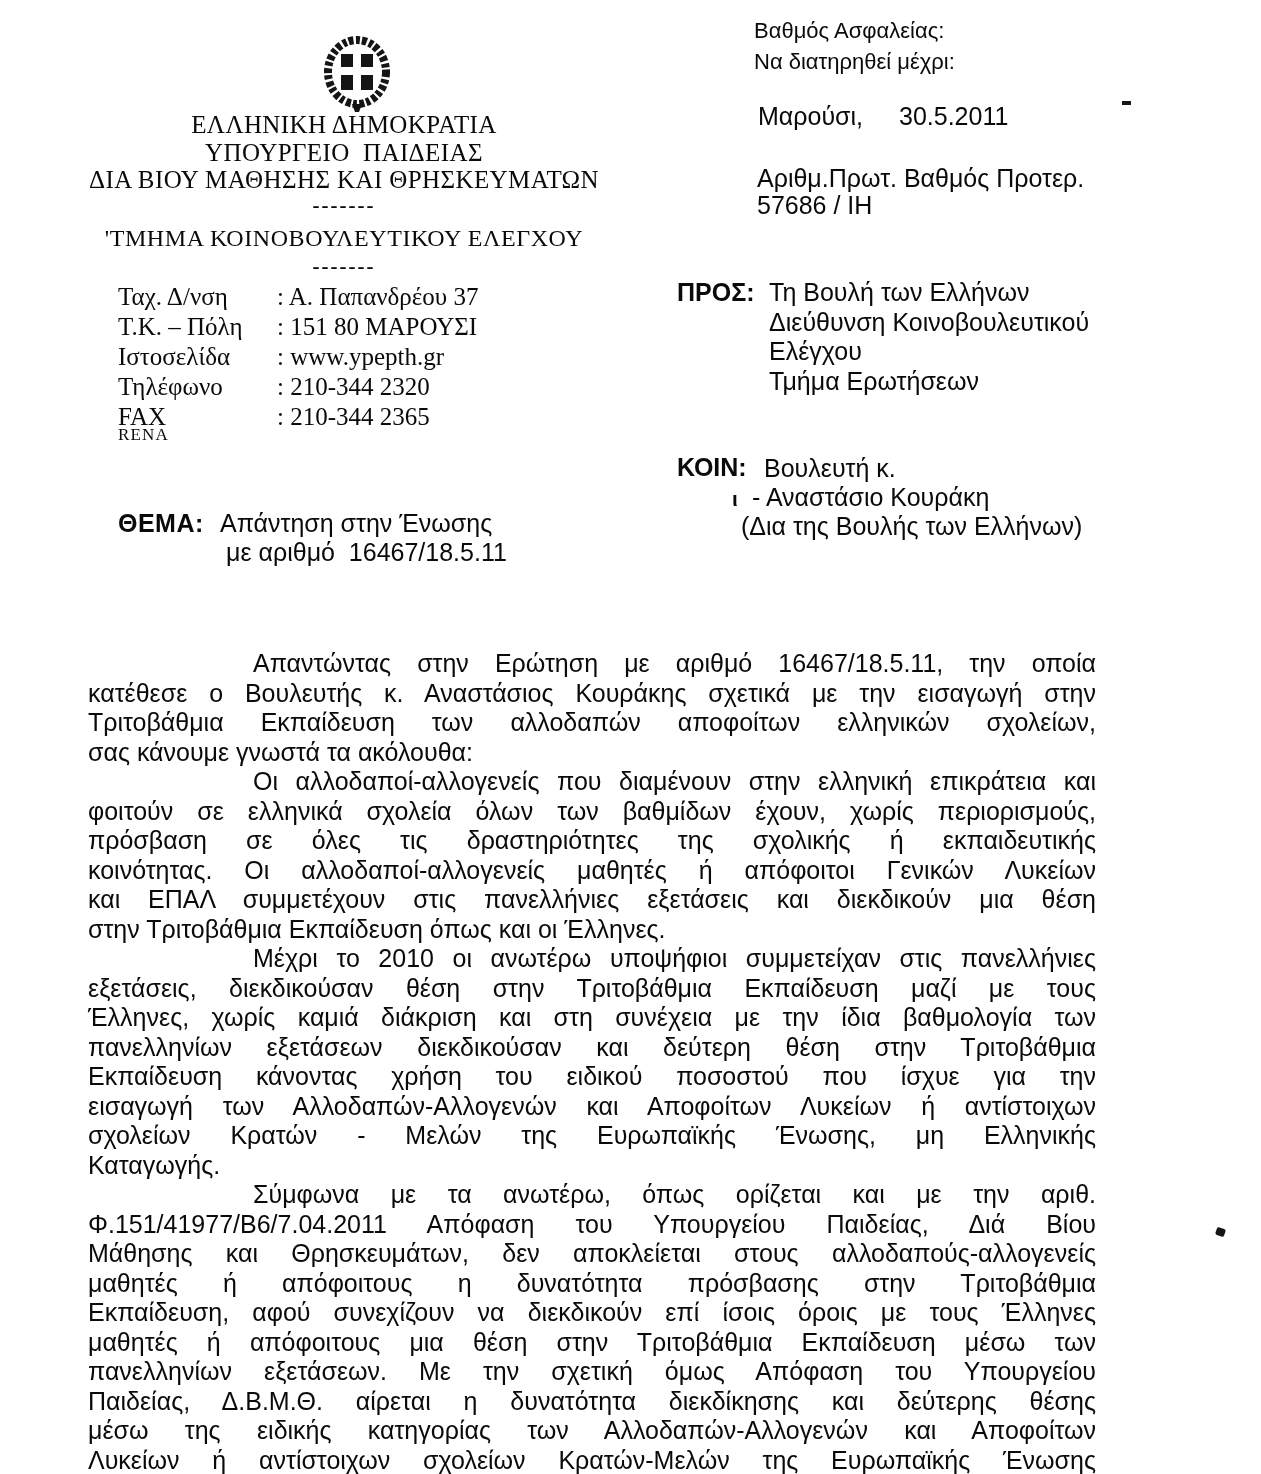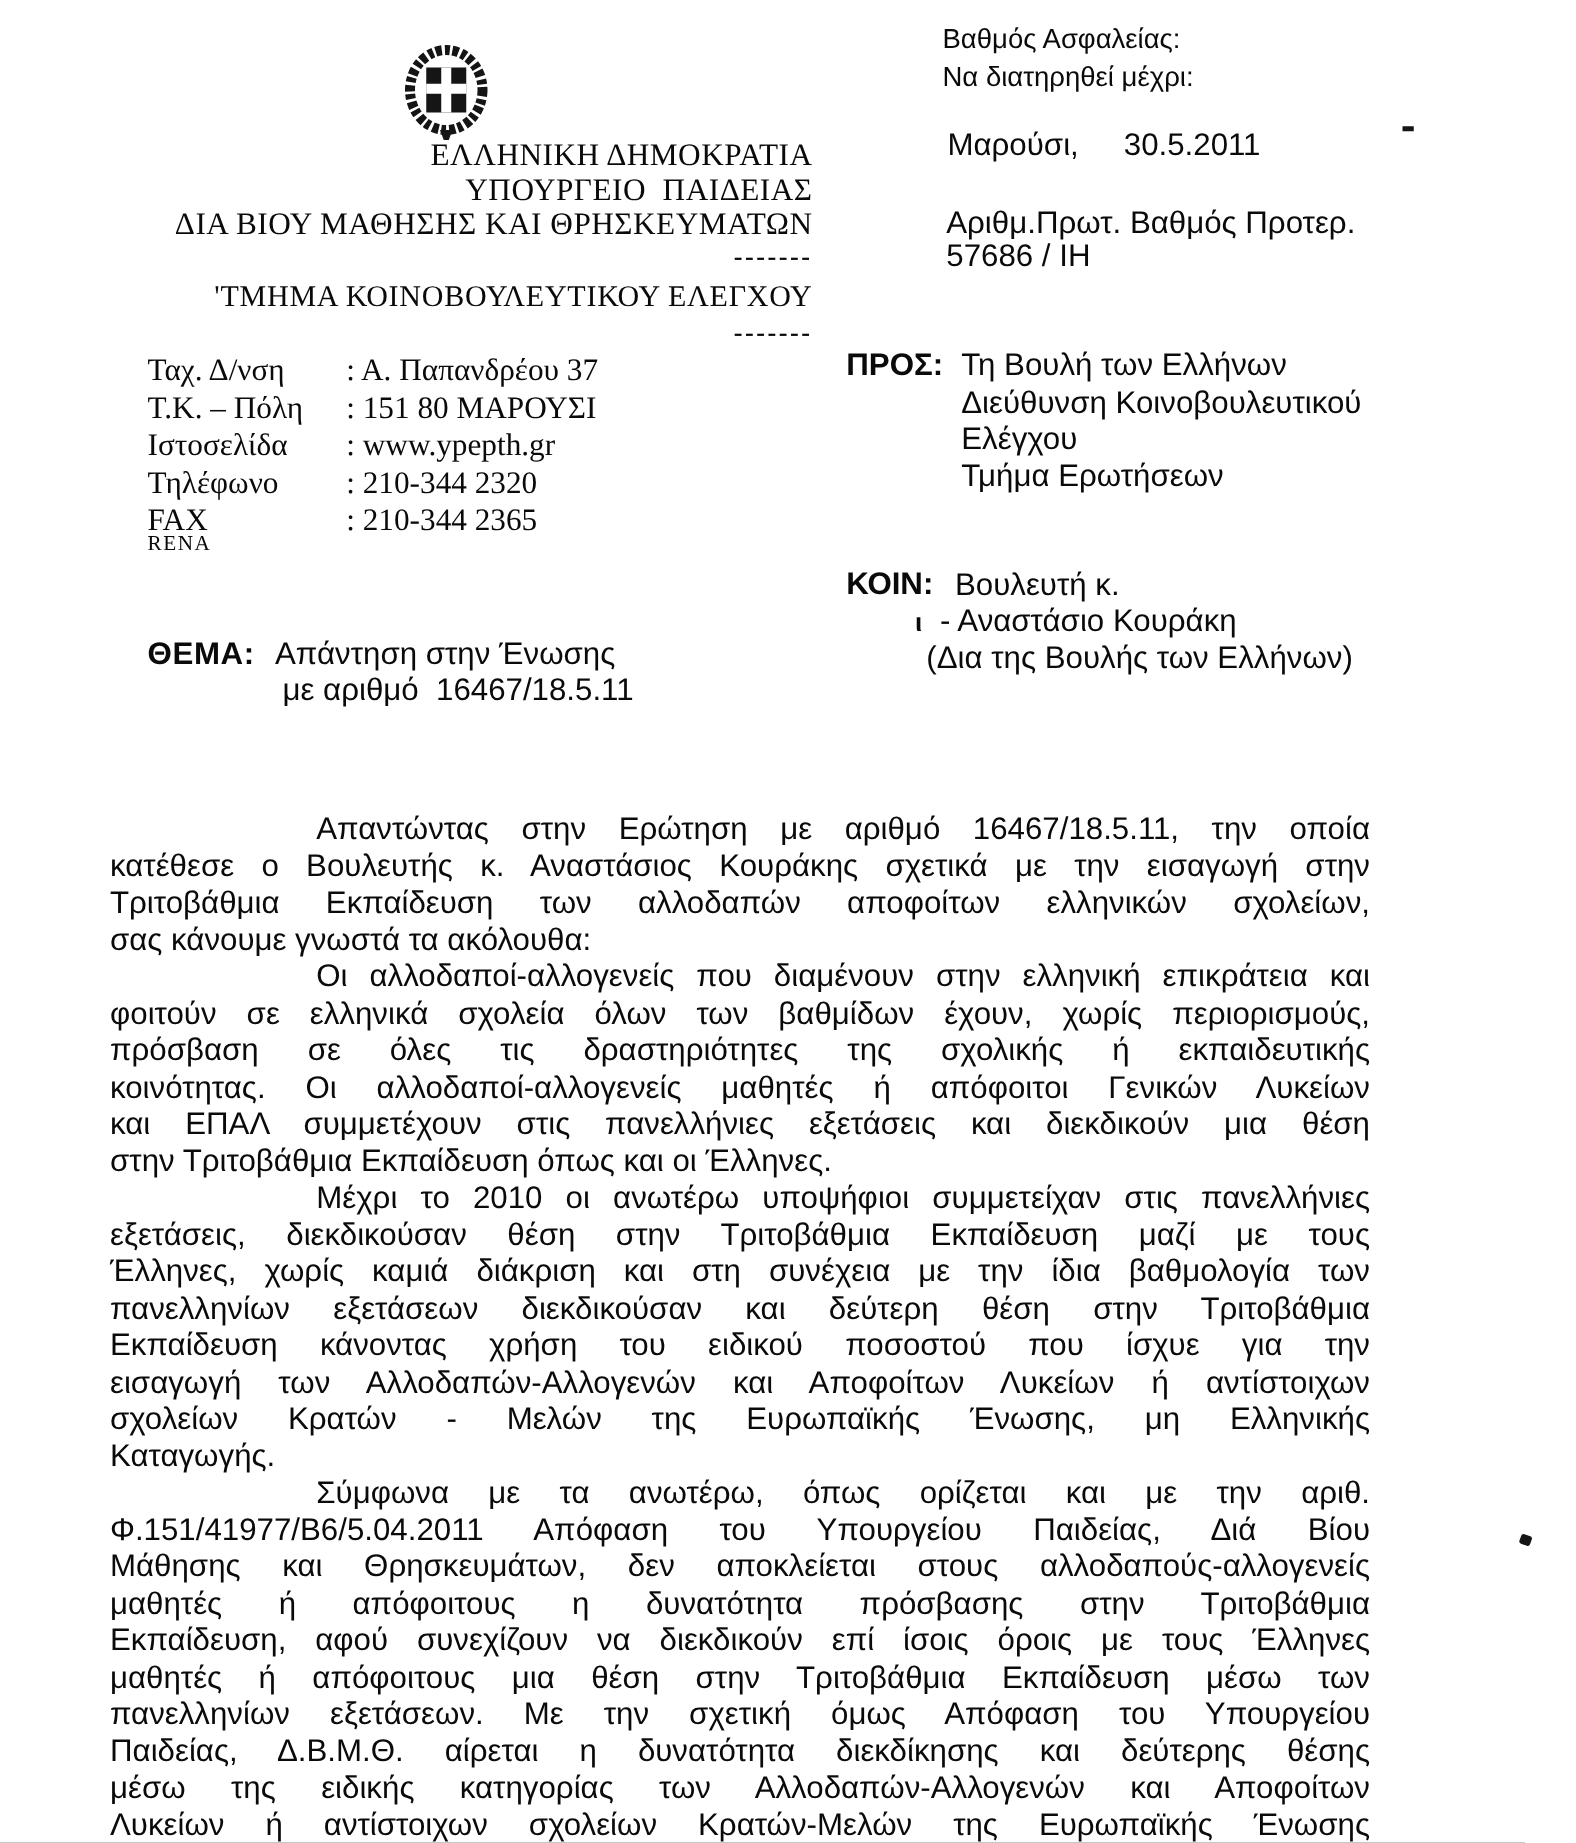--- a/index.html
+++ b/index.html
@@ -9,21 +9,21 @@
     background:#ffffff; color:#0a0a0a; overflow:hidden;
     font-family:"Liberation Sans", sans-serif;
   }
   .abs { position:absolute; }
 
   
   .emblem { left:322px; top:35px; width:70px; height:78px; }
 
   
   .hdr {
-    left:38px; top:111px; width:612px; text-align:right;
+    left:38px; top:111px; width:612px; text-align:center;
     font-family:"Liberation Serif", serif; font-size:25px; line-height:27.5px;
     letter-spacing:0.4px;
   }
   .hdr-dash { font-weight:bold; font-size:21px; line-height:13px; letter-spacing:2px; margin-top:5px; }
   .hdr-dept { font-size:24px; line-height:26px; margin-top:13px; letter-spacing:0.6px; }
   .hdr-dash2 { font-weight:bold; font-size:21px; line-height:13px; letter-spacing:2px; margin-top:9px; }
 
   
   .contact { left:118px; top:282px; font-family:"Liberation Serif", serif; font-size:25px; line-height:29.9px; }
   .contact .lab { display:inline-block; width:159px; }
@@ -154,21 +154,21 @@
       <div class="bl">εξετάσεις, διεκδικούσαν θέση στην Τριτοβάθμια Εκπαίδευση μαζί με τους</div>
       <div class="bl">Έλληνες, χωρίς καμιά διάκριση και στη συνέχεια με την ίδια βαθμολογία των</div>
       <div class="bl">πανελληνίων εξετάσεων διεκδικούσαν και δεύτερη θέση στην Τριτοβάθμια</div>
       <div class="bl">Εκπαίδευση κάνοντας χρήση του ειδικού ποσοστού που ίσχυε για την</div>
       <div class="bl">εισαγωγή των Αλλοδαπών-Αλλογενών και Αποφοίτων Λυκείων ή αντίστοιχων</div>
       <div class="bl">σχολείων Κρατών - Μελών της Ευρωπαϊκής Ένωσης, μη Ελληνικής</div>
       <div class="bl end">Καταγωγής.</div>
     </div>
     <div>
       <div class="bl first">Σύμφωνα με τα ανωτέρω, όπως ορίζεται και με την αριθ.</div>
-      <div class="bl">Φ.151/41977/Β6/5.04.2011 Απόφαση του Υπουργείου Παιδείας, Διά Βίου</div>
+      <div class="bl">Φ.151/41977/Β6/7.04.2011 Απόφαση του Υπουργείου Παιδείας, Διά Βίου</div>
       <div class="bl">Μάθησης και Θρησκευμάτων, δεν αποκλείεται στους αλλοδαπούς-αλλογενείς</div>
       <div class="bl">μαθητές ή απόφοιτους η δυνατότητα πρόσβασης στην Τριτοβάθμια</div>
       <div class="bl">Εκπαίδευση, αφού συνεχίζουν να διεκδικούν επί ίσοις όροις με τους Έλληνες</div>
       <div class="bl">μαθητές ή απόφοιτους μια θέση στην Τριτοβάθμια Εκπαίδευση μέσω των</div>
       <div class="bl">πανελληνίων εξετάσεων. Με την σχετική όμως Απόφαση του Υπουργείου</div>
       <div class="bl">Παιδείας, Δ.Β.Μ.Θ. αίρεται η δυνατότητα διεκδίκησης και δεύτερης θέσης</div>
       <div class="bl">μέσω της ειδικής κατηγορίας των Αλλοδαπών-Αλλογενών και Αποφοίτων</div>
       <div class="bl">Λυκείων ή αντίστοιχων σχολείων Κρατών-Μελών της Ευρωπαϊκής Ένωσης</div>
     </div>
   </div>

